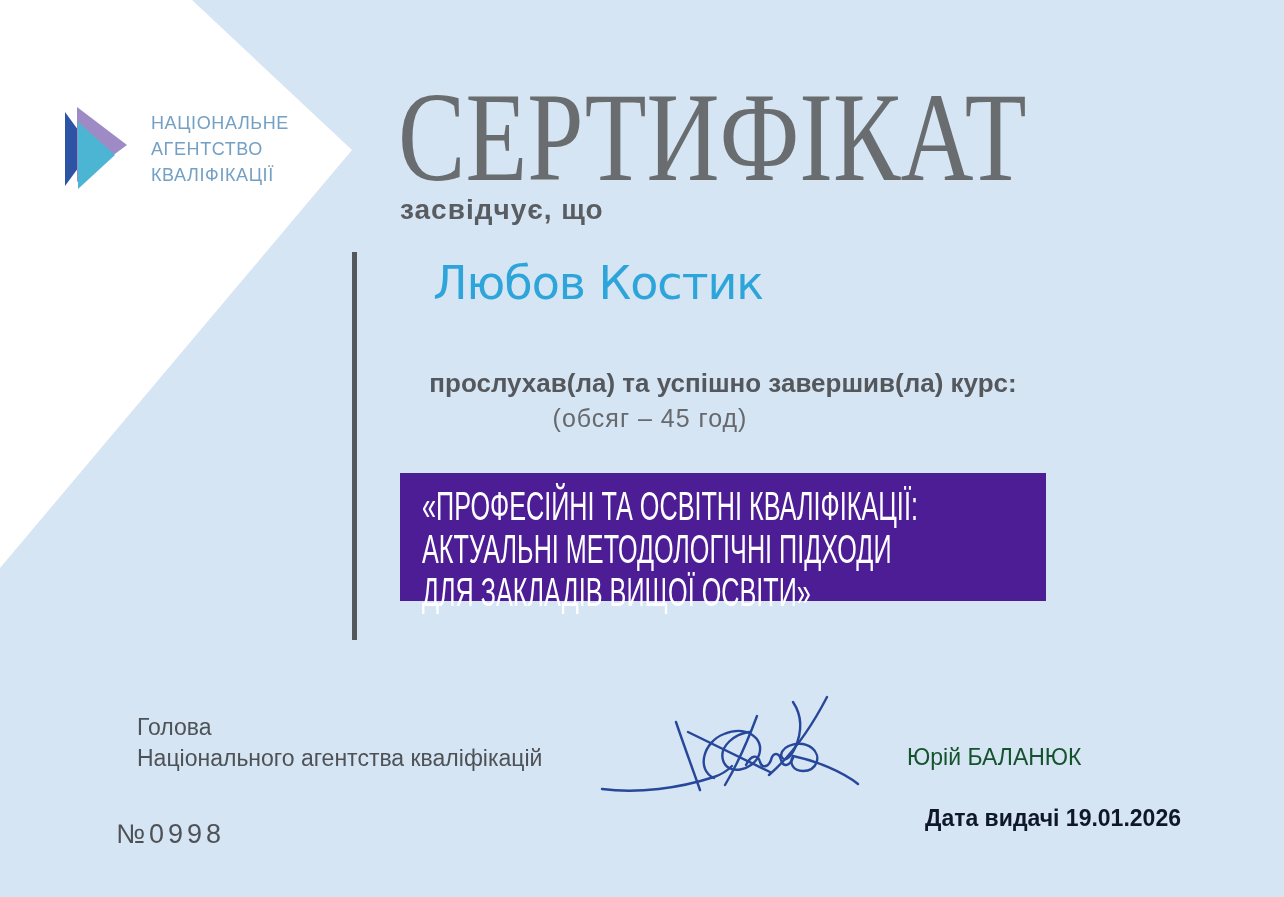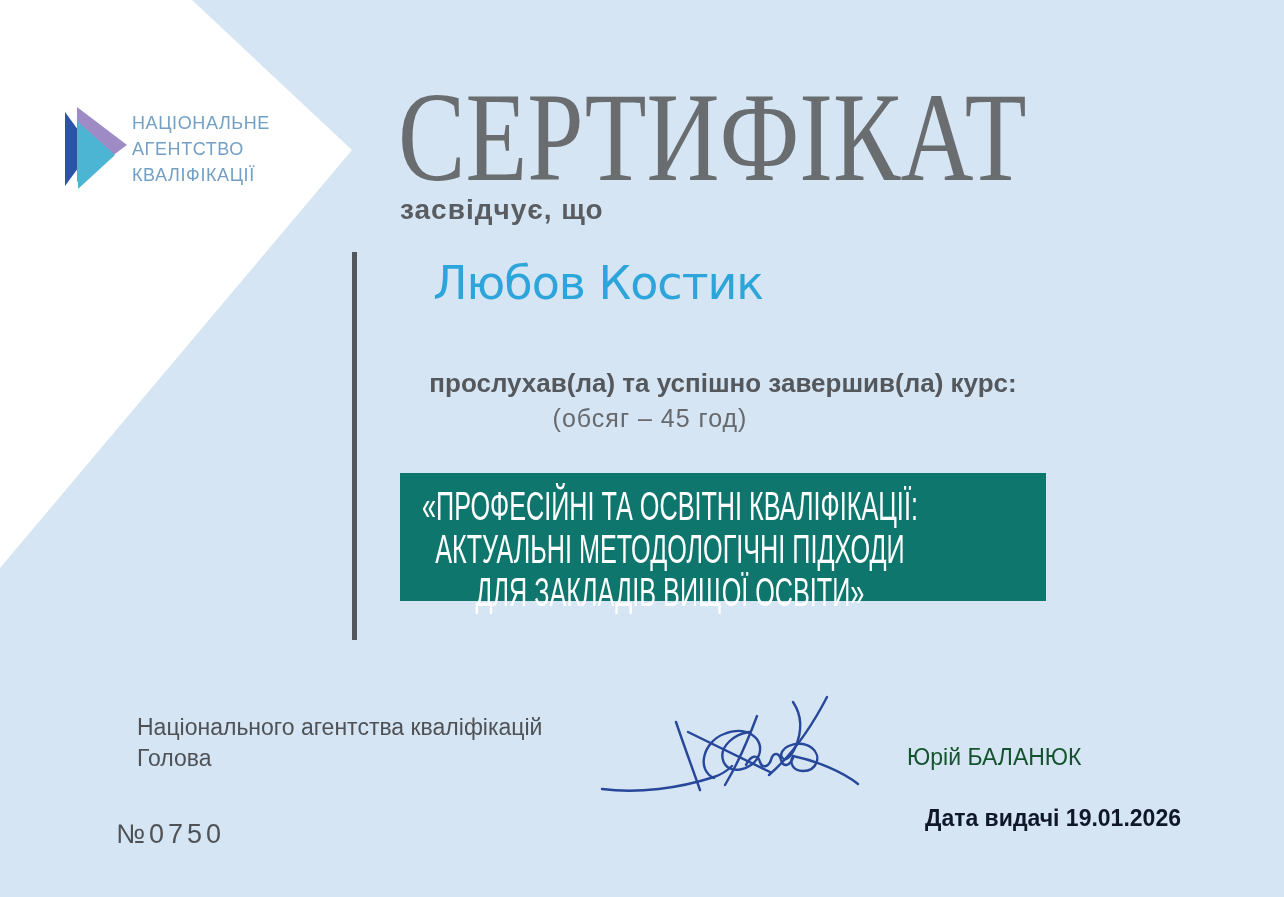--- a/index.html
+++ b/index.html
@@ -9,21 +9,21 @@
   }
   
   .white-shape{
     position:absolute;left:0;top:0;width:380px;height:580px;background:#ffffff;
     -webkit-clip-path:polygon(0 0,192px 0,352px 150px,0 568px);
     clip-path:polygon(0 0,192px 0,352px 150px,0 568px);
   }
   
   .logo{position:absolute;left:60px;top:104px;display:flex;align-items:center;}
   .logo svg{display:block;}
-  .logo-text{margin-left:2px;color:#73a0c4;font-size:18px;line-height:26px;
+  .logo-text{margin-left:21px;color:#73a0c4;font-size:18px;line-height:26px;
     letter-spacing:.6px;font-weight:400;}
   
   .title{
     position:absolute;left:398px;top:73px;font-family:"Liberation Serif",serif;
     font-size:128px;line-height:128px;color:#6a6d70;white-space:nowrap;
     transform:scaleX(.79);transform-origin:left top;font-weight:400;
   }
   .subtitle{
     position:absolute;left:400px;top:194px;font-size:28px;font-weight:bold;
     color:#595d61;letter-spacing:1px;
@@ -38,21 +38,21 @@
   .intro{
     position:absolute;left:400px;top:368px;width:646px;text-align:center;
     font-size:26px;font-weight:bold;color:#54585c;white-space:nowrap;
   }
   .volume{
     position:absolute;left:400px;top:404px;width:500px;text-align:center;
     font-size:25px;color:#66696d;letter-spacing:1px;white-space:nowrap;
   }
   
   .course-box{
-    position:absolute;left:400px;top:473px;width:646px;height:128px;background:#0f766e;text-align:center;
+    position:absolute;left:400px;top:473px;width:646px;height:128px;background:#4c1d95;
   }
   .course-box .lines{
     position:absolute;left:22px;top:12px;color:#ffffff;font-size:40px;line-height:43px;
     transform:scaleX(.63);transform-origin:left top;white-space:nowrap;font-weight:400;
   }
   
   .role{position:absolute;left:137px;top:712px;font-size:23px;line-height:31px;color:#4e5256;}
   .signature{position:absolute;left:596px;top:690px;}
   .signer-name{position:absolute;left:907px;top:744px;font-size:23px;color:#14532d;}
   .issue-date{position:absolute;left:925px;top:805px;font-size:23px;color:#0f172a;font-weight:bold;}
@@ -90,22 +90,22 @@
 
   <div class="course-box">
     <div class="lines">
       <div>«ПРОФЕСІЙНІ ТА ОСВІТНІ КВАЛІФІКАЦІЇ:</div>
       <div>АКТУАЛЬНІ МЕТОДОЛОГІЧНІ ПІДХОДИ</div>
       <div>ДЛЯ ЗАКЛАДІВ ВИЩОЇ ОСВІТИ»</div>
     </div>
   </div>
 
   <div class="role">
+    <div>Голова</div>
     <div>Національного агентства кваліфікацій</div>
-    <div>Голова</div>
   </div>
 
   <div class="signature">
     <svg width="268" height="114" viewBox="0 0 268 114" fill="none" aria-hidden="true">
       <g stroke="#27479b" stroke-width="2.4" stroke-linecap="round" fill="none">
         <path d="M6,99 C42,104 84,98 118,87 C127,84 132,80 136,76"></path>
         <path d="M80,32 C86,50 97,80 104,100"></path>
         <path d="M118,88 C100,80 107,52 128,44 C150,35 169,48 163,65 C157,81 131,86 127,70 C123,56 139,44 153,42"></path>
         <path d="M92,42 L174,82"></path>
         <path d="M161,26 C152,50 141,75 129,95"></path>
@@ -113,15 +113,15 @@
         <path d="M197,12 C205,24 207,40 199,58 C194,69 187,73 185,65"></path>
         <path d="M185,65 C187,54 206,50 216,58 C226,66 221,81 207,81 C197,81 193,73 197,66"></path>
         <path d="M231,7 C216,36 197,64 173,85"></path>
         <path d="M197,66 C221,71 247,82 262,94"></path>
       </g>
     </svg>
   </div>
 
   <div class="signer-name">Юрій БАЛАНЮК</div>
   <div class="issue-date">Дата видачі 19.01.2026</div>
-  <div class="cert-number">№0750</div>
+  <div class="cert-number">№0998</div>
 
 </div>
 
 </body></html>

